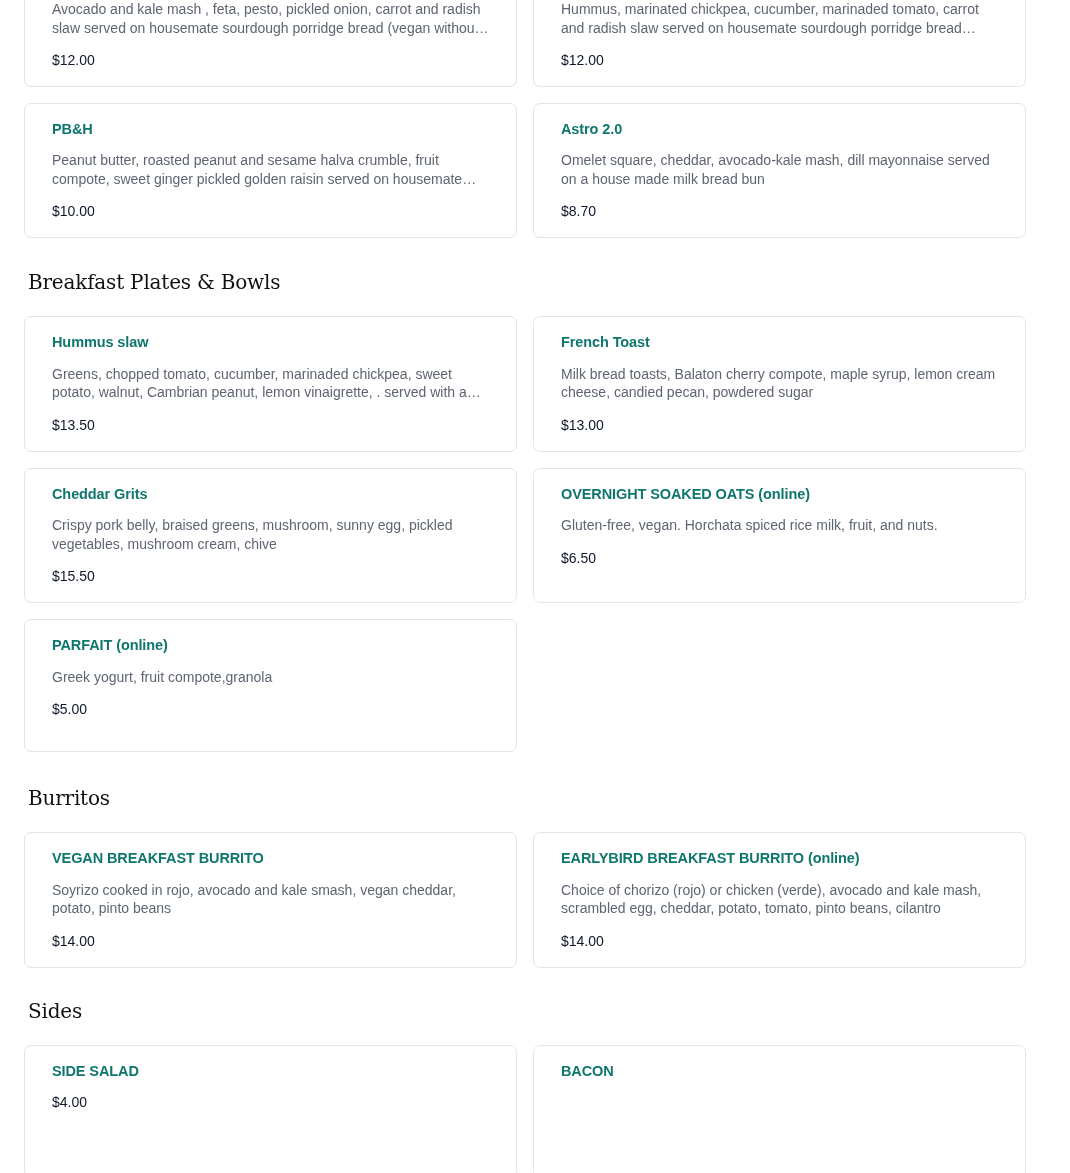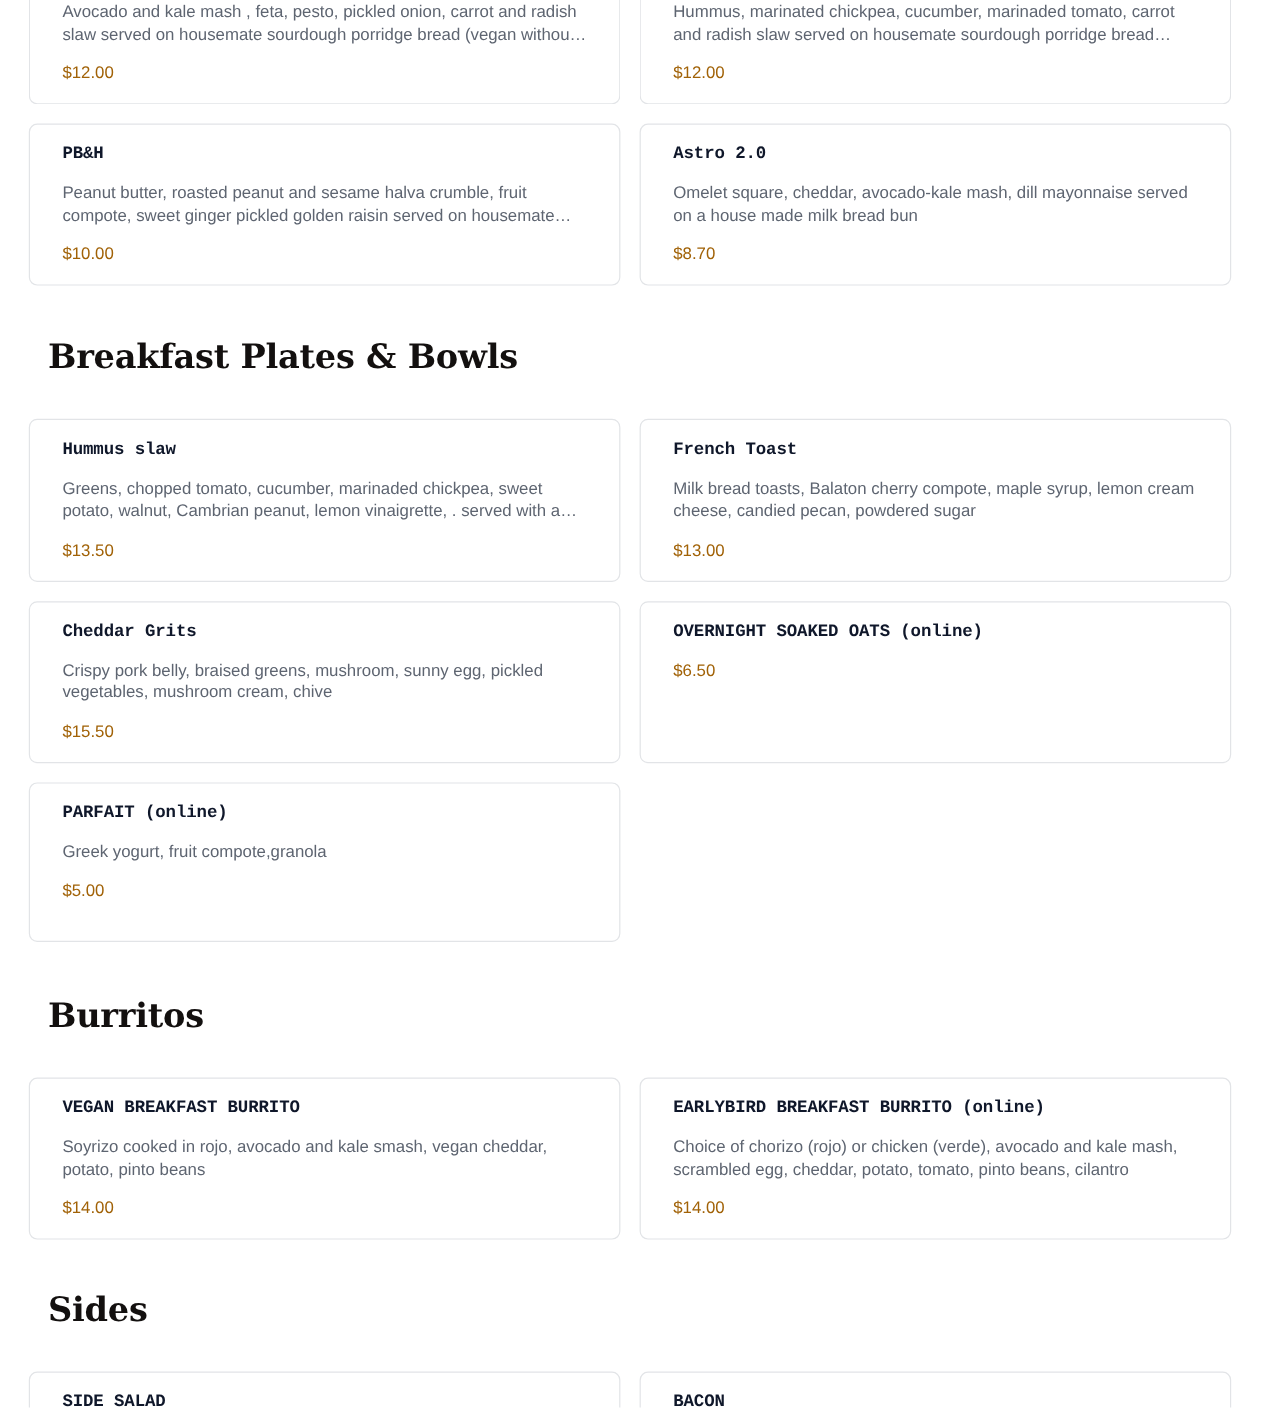--- a/index.html
+++ b/index.html
@@ -18,26 +18,26 @@
 
   .menu-page {
     position: relative;
     width: 922px;
     padding: 0 24px;
   }
 
   
   .section-heading {
     font-family: "DejaVu Serif", "Liberation Serif", serif;
-    font-weight: 700;
-    font-size: 28px;
+    font-weight: 400;
+    font-size: 20px;
     line-height: 1.1;
     letter-spacing: -0.2px;
     color: #13100f;
-    margin: 16px;
+    margin: 4px;
     padding: 0;
   }
   .section {
     margin: 0;
   }
   .section-title-wrap {
     padding: 22px 0 19px 0;
   }
 
   
@@ -57,43 +57,43 @@
     min-height: 104px;
     display: flex;
     flex-direction: column;
     justify-content: flex-start;
   }
   .menu-card.tall {
     min-height: 133px;
   }
 
   .card-title {
-    font-family: Liberation Mono, monospace;
+    font-family: Liberation Sans, sans-serif;
     font-weight: 700;
     font-size: 14.5px;
     line-height: 1.2;
-    color: #0f172a;
+    color: #0f766e;
     margin: 0 0 13px 0;
     letter-spacing: -0.1px;
   }
 
   .card-desc {
     font-family: "Liberation Sans", sans-serif;
     font-size: 14px;
     line-height: 18.5px;
     color: #5e6571;
     margin: 0 0 14px 0;
     max-width: 445px;
   }
 
   .card-price {
     font-family: "Liberation Sans", sans-serif;
     font-size: 14px;
     line-height: 18px;
-    color: #a16207;
+    color: #0f172a;
     margin: 0;
   }
 
   
   .top-clip-row .menu-card {
     min-height: 0;
     padding-top: 0;
     padding-bottom: 17px;
     border-top: none;
     border-top-left-radius: 0;
@@ -158,20 +158,21 @@
         <p class="card-desc">Milk bread toasts, Balaton cherry compote, maple syrup, lemon cream cheese, candied pecan, powdered sugar</p>
         <p class="card-price">$13.00</p>
       </div>
       <div class="menu-card">
         <h3 class="card-title">Cheddar Grits</h3>
         <p class="card-desc">Crispy pork belly, braised greens, mushroom, sunny egg, pickled vegetables, mushroom cream, chive</p>
         <p class="card-price">$15.50</p>
       </div>
       <div class="menu-card">
         <h3 class="card-title">OVERNIGHT SOAKED OATS (online)</h3>
+        <p class="card-desc">Gluten-free, vegan. Horchata spiced rice milk, fruit, and nuts.</p>
         <p class="card-price">$6.50</p>
       </div>
       <div class="menu-card tall">
         <h3 class="card-title">PARFAIT (online)</h3>
         <p class="card-desc">Greek yogurt, fruit compote,granola</p>
         <p class="card-price">$5.00</p>
       </div>
     </div>
   </div>
 

